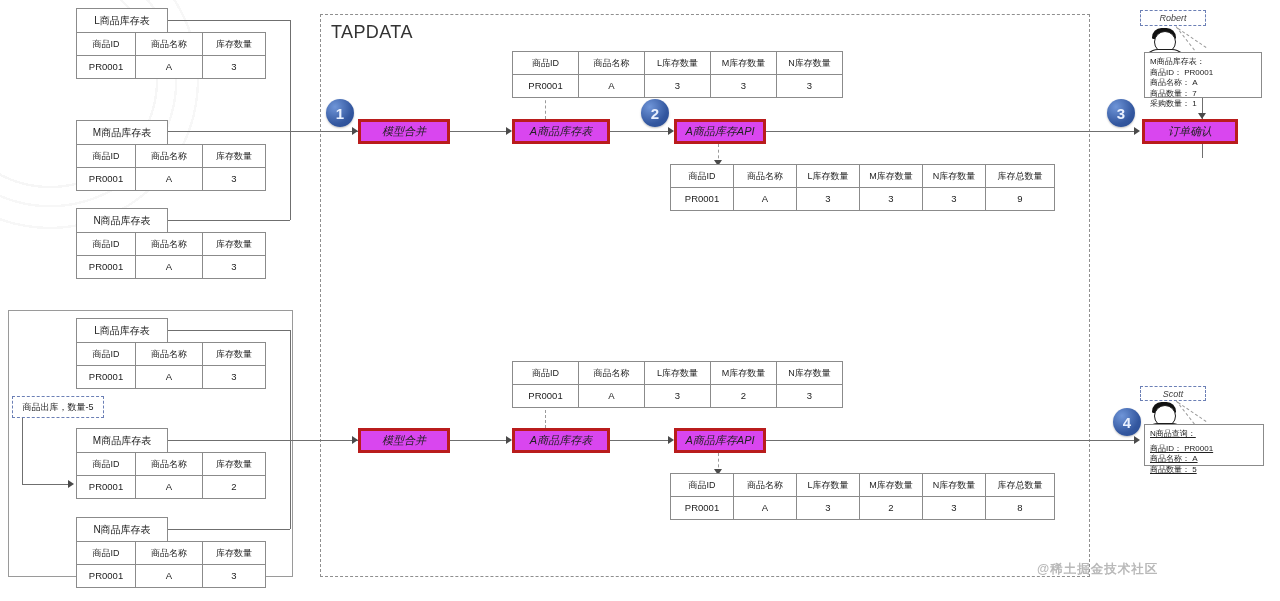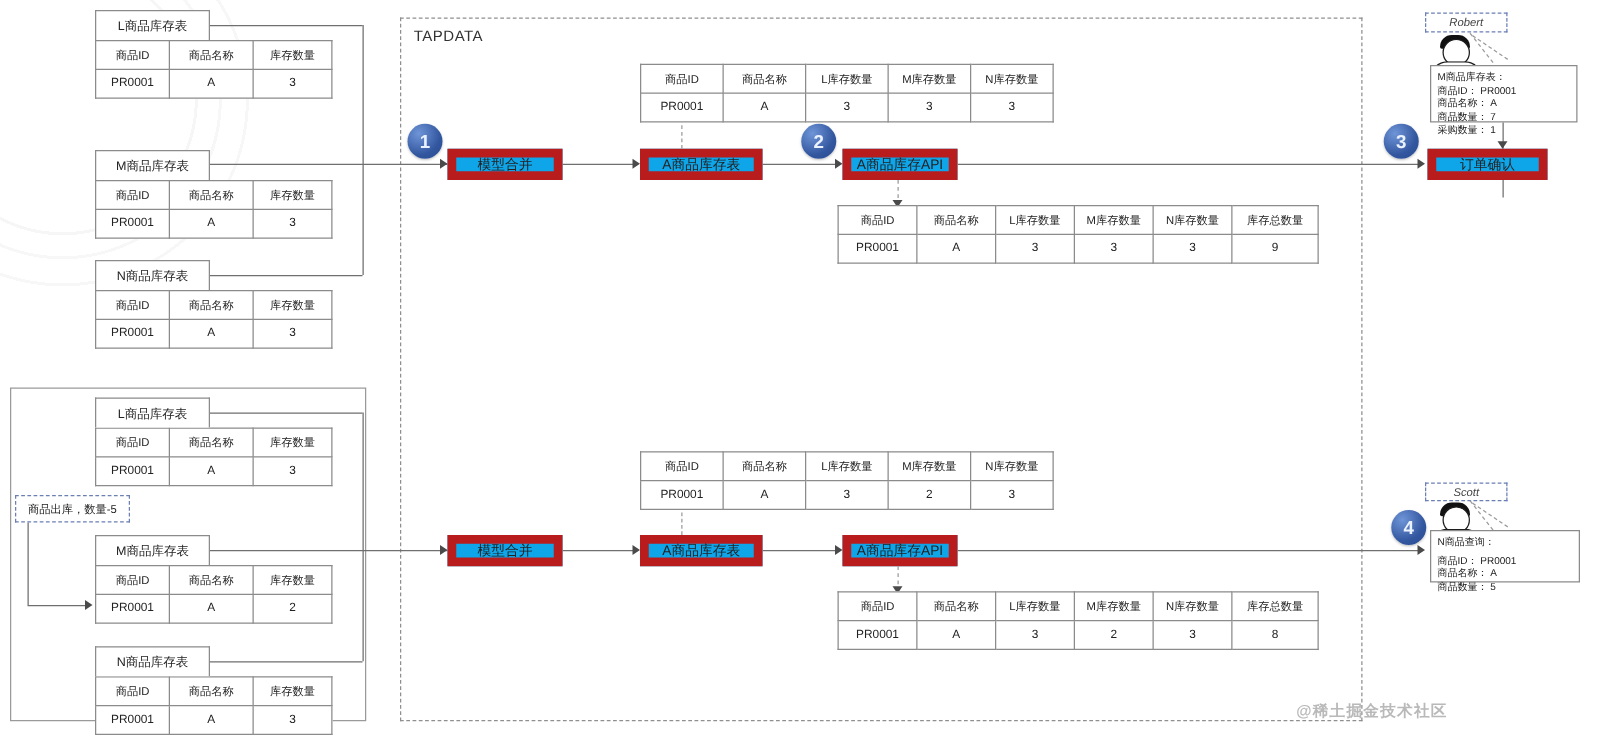--- a/index.html
+++ b/index.html
@@ -15,21 +15,21 @@
     border-radius:50%;
     background:
       radial-gradient(circle, transparent 0 44%, rgba(0,0,0,.035) 44% 45%, transparent 45% 52%,
                       rgba(0,0,0,.03) 52% 53%, transparent 53% 61%,
                       rgba(0,0,0,.03) 61% 62%, transparent 62% 72%,
                       rgba(0,0,0,.025) 72% 73%, transparent 73% 84%,
                       rgba(0,0,0,.022) 84% 85%, transparent 85%);
     pointer-events:none;}
 
   
-  .box{position:absolute;box-sizing:border-box;border:7px solid #b91c1c;background:#0ea5e9;}
+  .box{position:absolute;box-sizing:border-box;border:3px solid #b91c1c;background:#d946ef;font-style:italic;}
   .proc{display:flex;align-items:center;justify-content:center;font-size:11px;color:#222;}
 
   
   .dtable{position:absolute;border-collapse:collapse;background:#fff;}
   .dtable td{border:1px solid #8b8b8b;text-align:center;font-size:9.5px;color:#222;
     padding:0;height:22px;background:#fff;line-height:22px;white-space:nowrap;}
   .dtable td.hdr{font-size:9px;}
   .tbl-title{position:absolute;box-sizing:border-box;border:1px solid #8b8b8b;
     border-bottom:none;background:#fff;display:flex;align-items:center;justify-content:center;
     font-size:10px;color:#222;height:24px;z-index:2;}
@@ -42,21 +42,21 @@
     border-bottom:4px solid transparent;border-left:6px solid #4a4a4a;}
   .arrow-d{position:absolute;width:0;height:0;border-left:4px solid transparent;
     border-right:4px solid transparent;border-top:6px solid #4a4a4a;}
   .arrow-u{position:absolute;width:0;height:0;border-left:4px solid transparent;
     border-right:4px solid transparent;border-bottom:6px solid #4a4a4a;}
   .dln{position:absolute;border-left:1px dashed #9a9a9a;width:0;}
   .dlnh{position:absolute;border-top:1px dashed #9a9a9a;height:0;}
 
   
   .tapdata{position:absolute;border:1px dashed #8f8f8f;box-sizing:border-box;background:transparent;}
-  .tapdata-label{position:absolute;font-size:12px;color:#333;letter-spacing:.4px;}
+  .tapdata-label{position:absolute;font-size:18px;color:#333;letter-spacing:.4px;}
 
   
   .group-box{position:absolute;border:1px solid #9a9a9a;box-sizing:border-box;background:transparent;}
 
   
   .badge{position:absolute;width:28px;height:28px;border-radius:50%;
     background:radial-gradient(circle at 32% 28%, #6f95d8 0%, #33579f 62%, #274a92 100%);
     color:#eaf1ff;font-size:15px;font-weight:bold;display:flex;align-items:center;
     justify-content:center;box-shadow:0 1px 2px rgba(0,0,0,.25);z-index:5;}
 
@@ -362,21 +362,21 @@
 
   <div class="badge" style="left:1113px;top:408px;">4</div>
 
   <div class="name-tag" style="left:1140px;top:386px;width:66px;height:15px;">Scott</div>
   <div class="person" style="left:1141px;top:399px;">
     <div class="hair"></div>
     <div class="head"></div>
     <div class="body"></div>
   </div>
 
-  <div class="bubble" style="left:1144px;top:424px;width:120px;height:42px;">
+  <div class="bubble" style="left:1144px;top:424px;width:120px;height:42px;text-decoration:underline;">
     <div>N商品查询：</div>
     <div style="height:4px"></div>
     <div>商品ID： PR0001</div>
     <div>商品名称： A</div>
     <div>商品数量： 5</div>
   </div>
   <div class="dlnh" style="left:1178px;top:402px;width:34px;transform:rotate(34deg);transform-origin:left center;"></div>
   <div class="dlnh" style="left:1176px;top:400px;width:30px;transform:rotate(52deg);transform-origin:left center;"></div>
 
   <div class="watermark" style="left:1037px;top:561px;font-weight:bold;">@稀土掘金技术社区</div>

